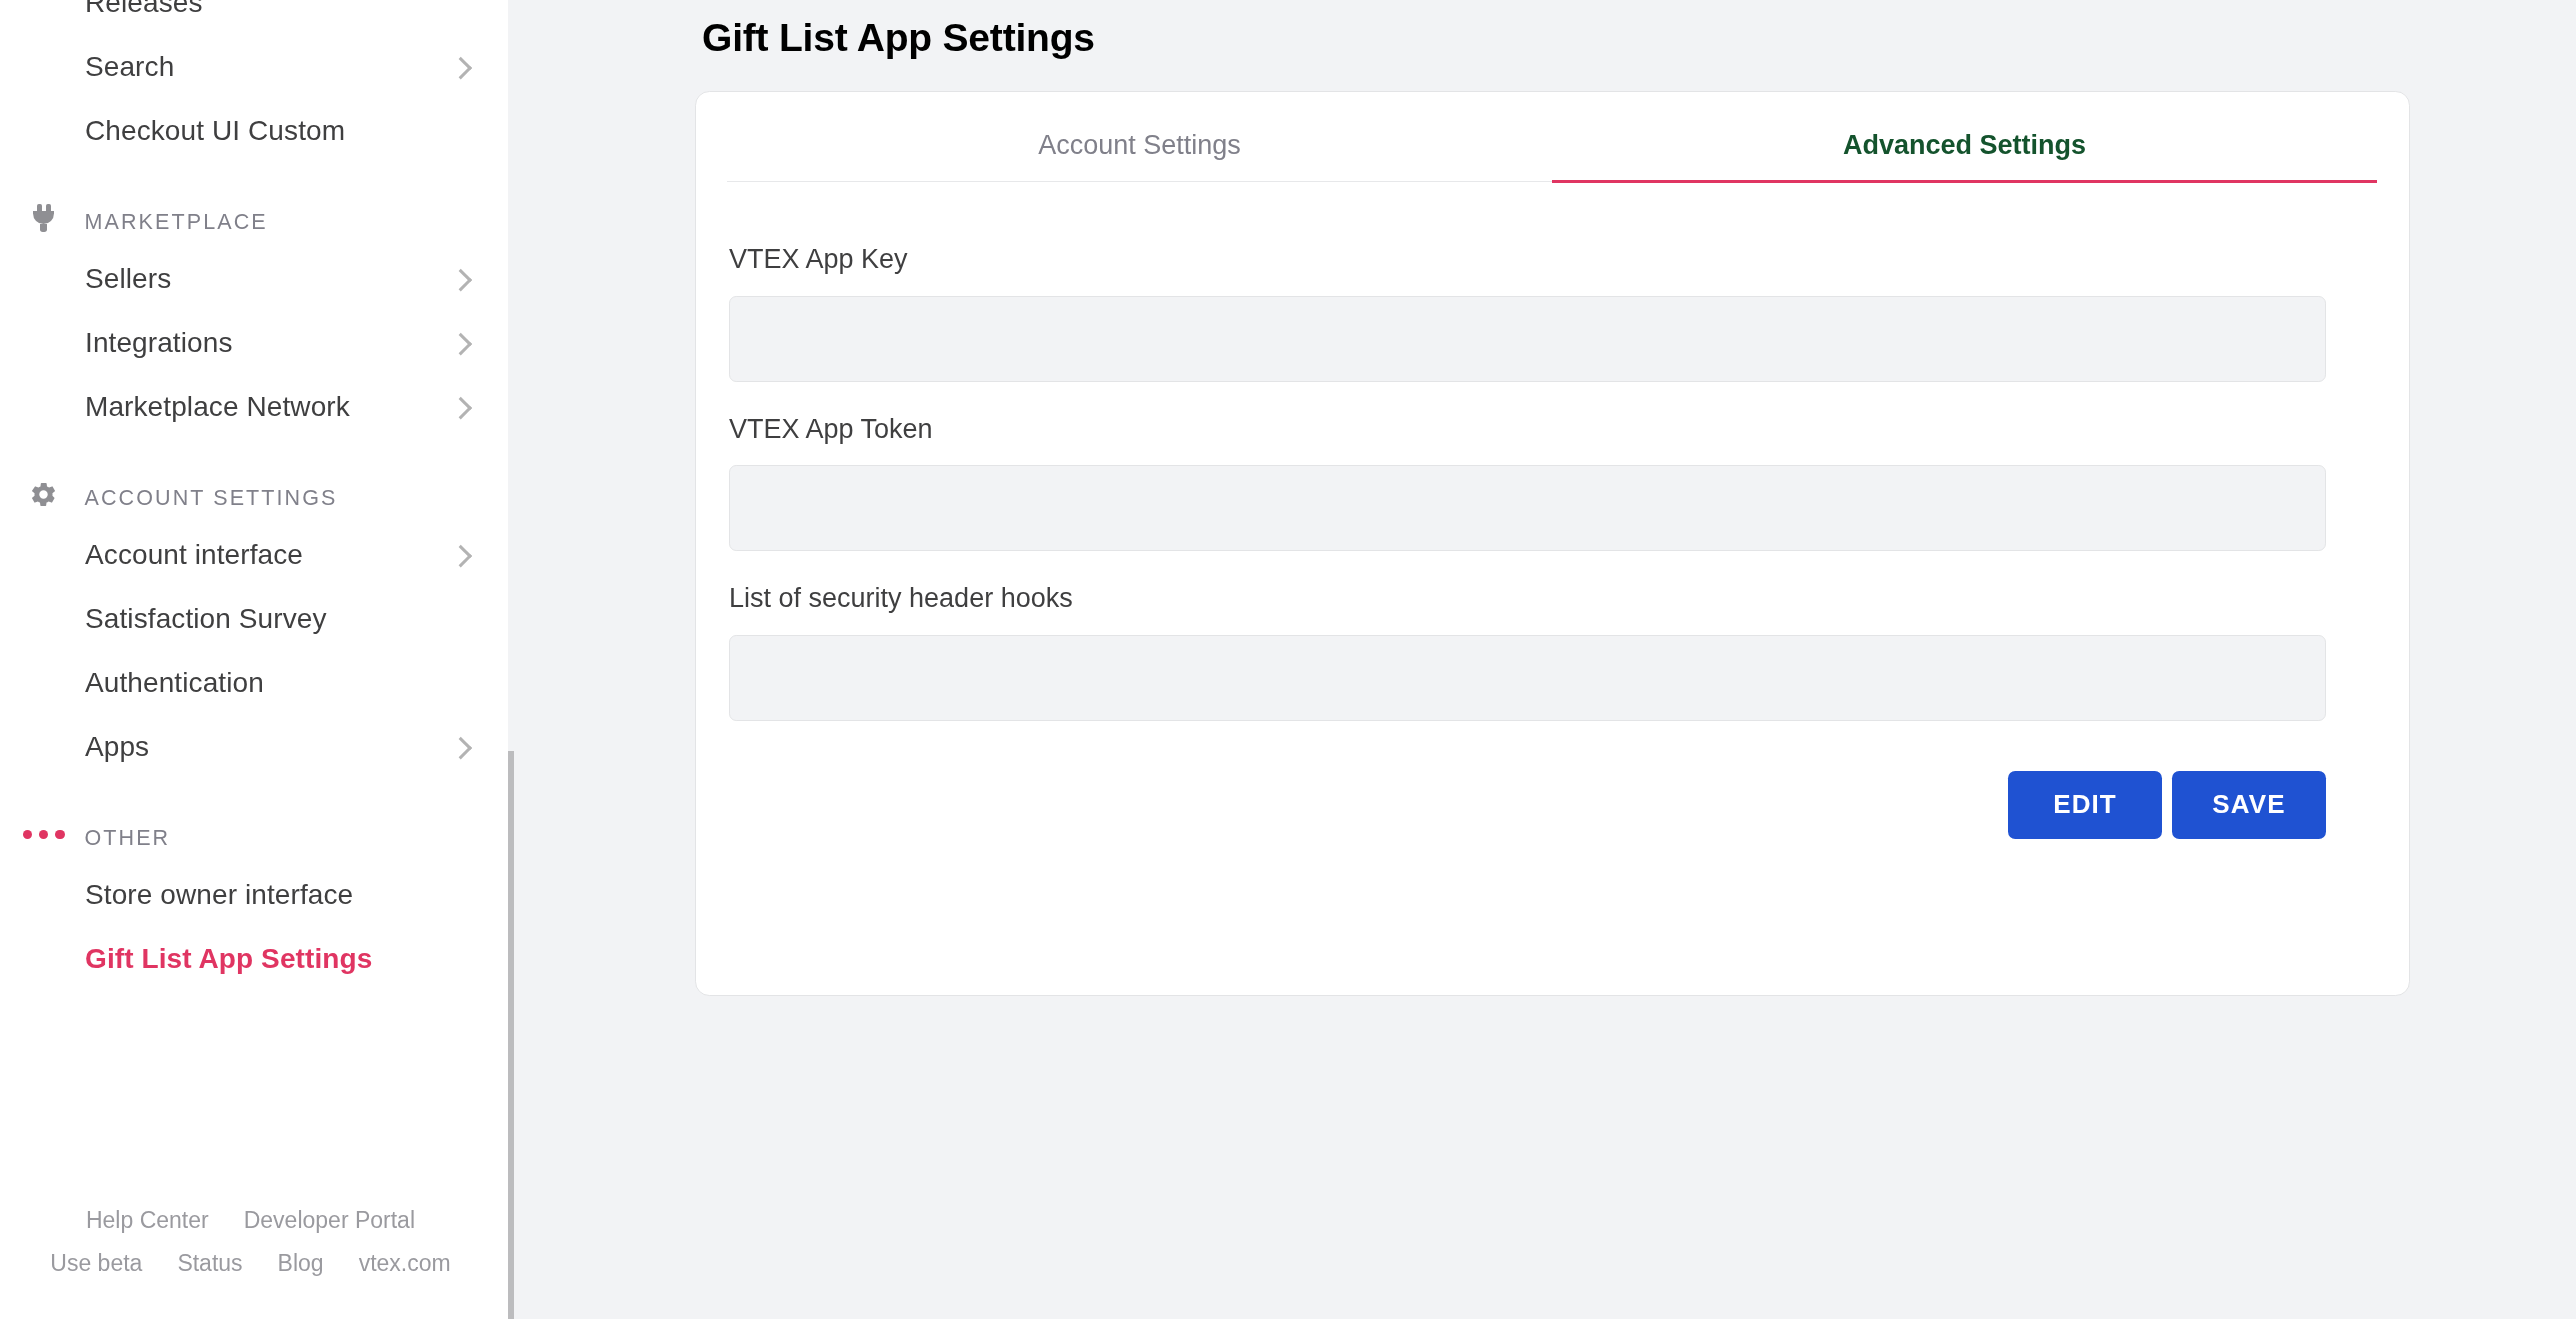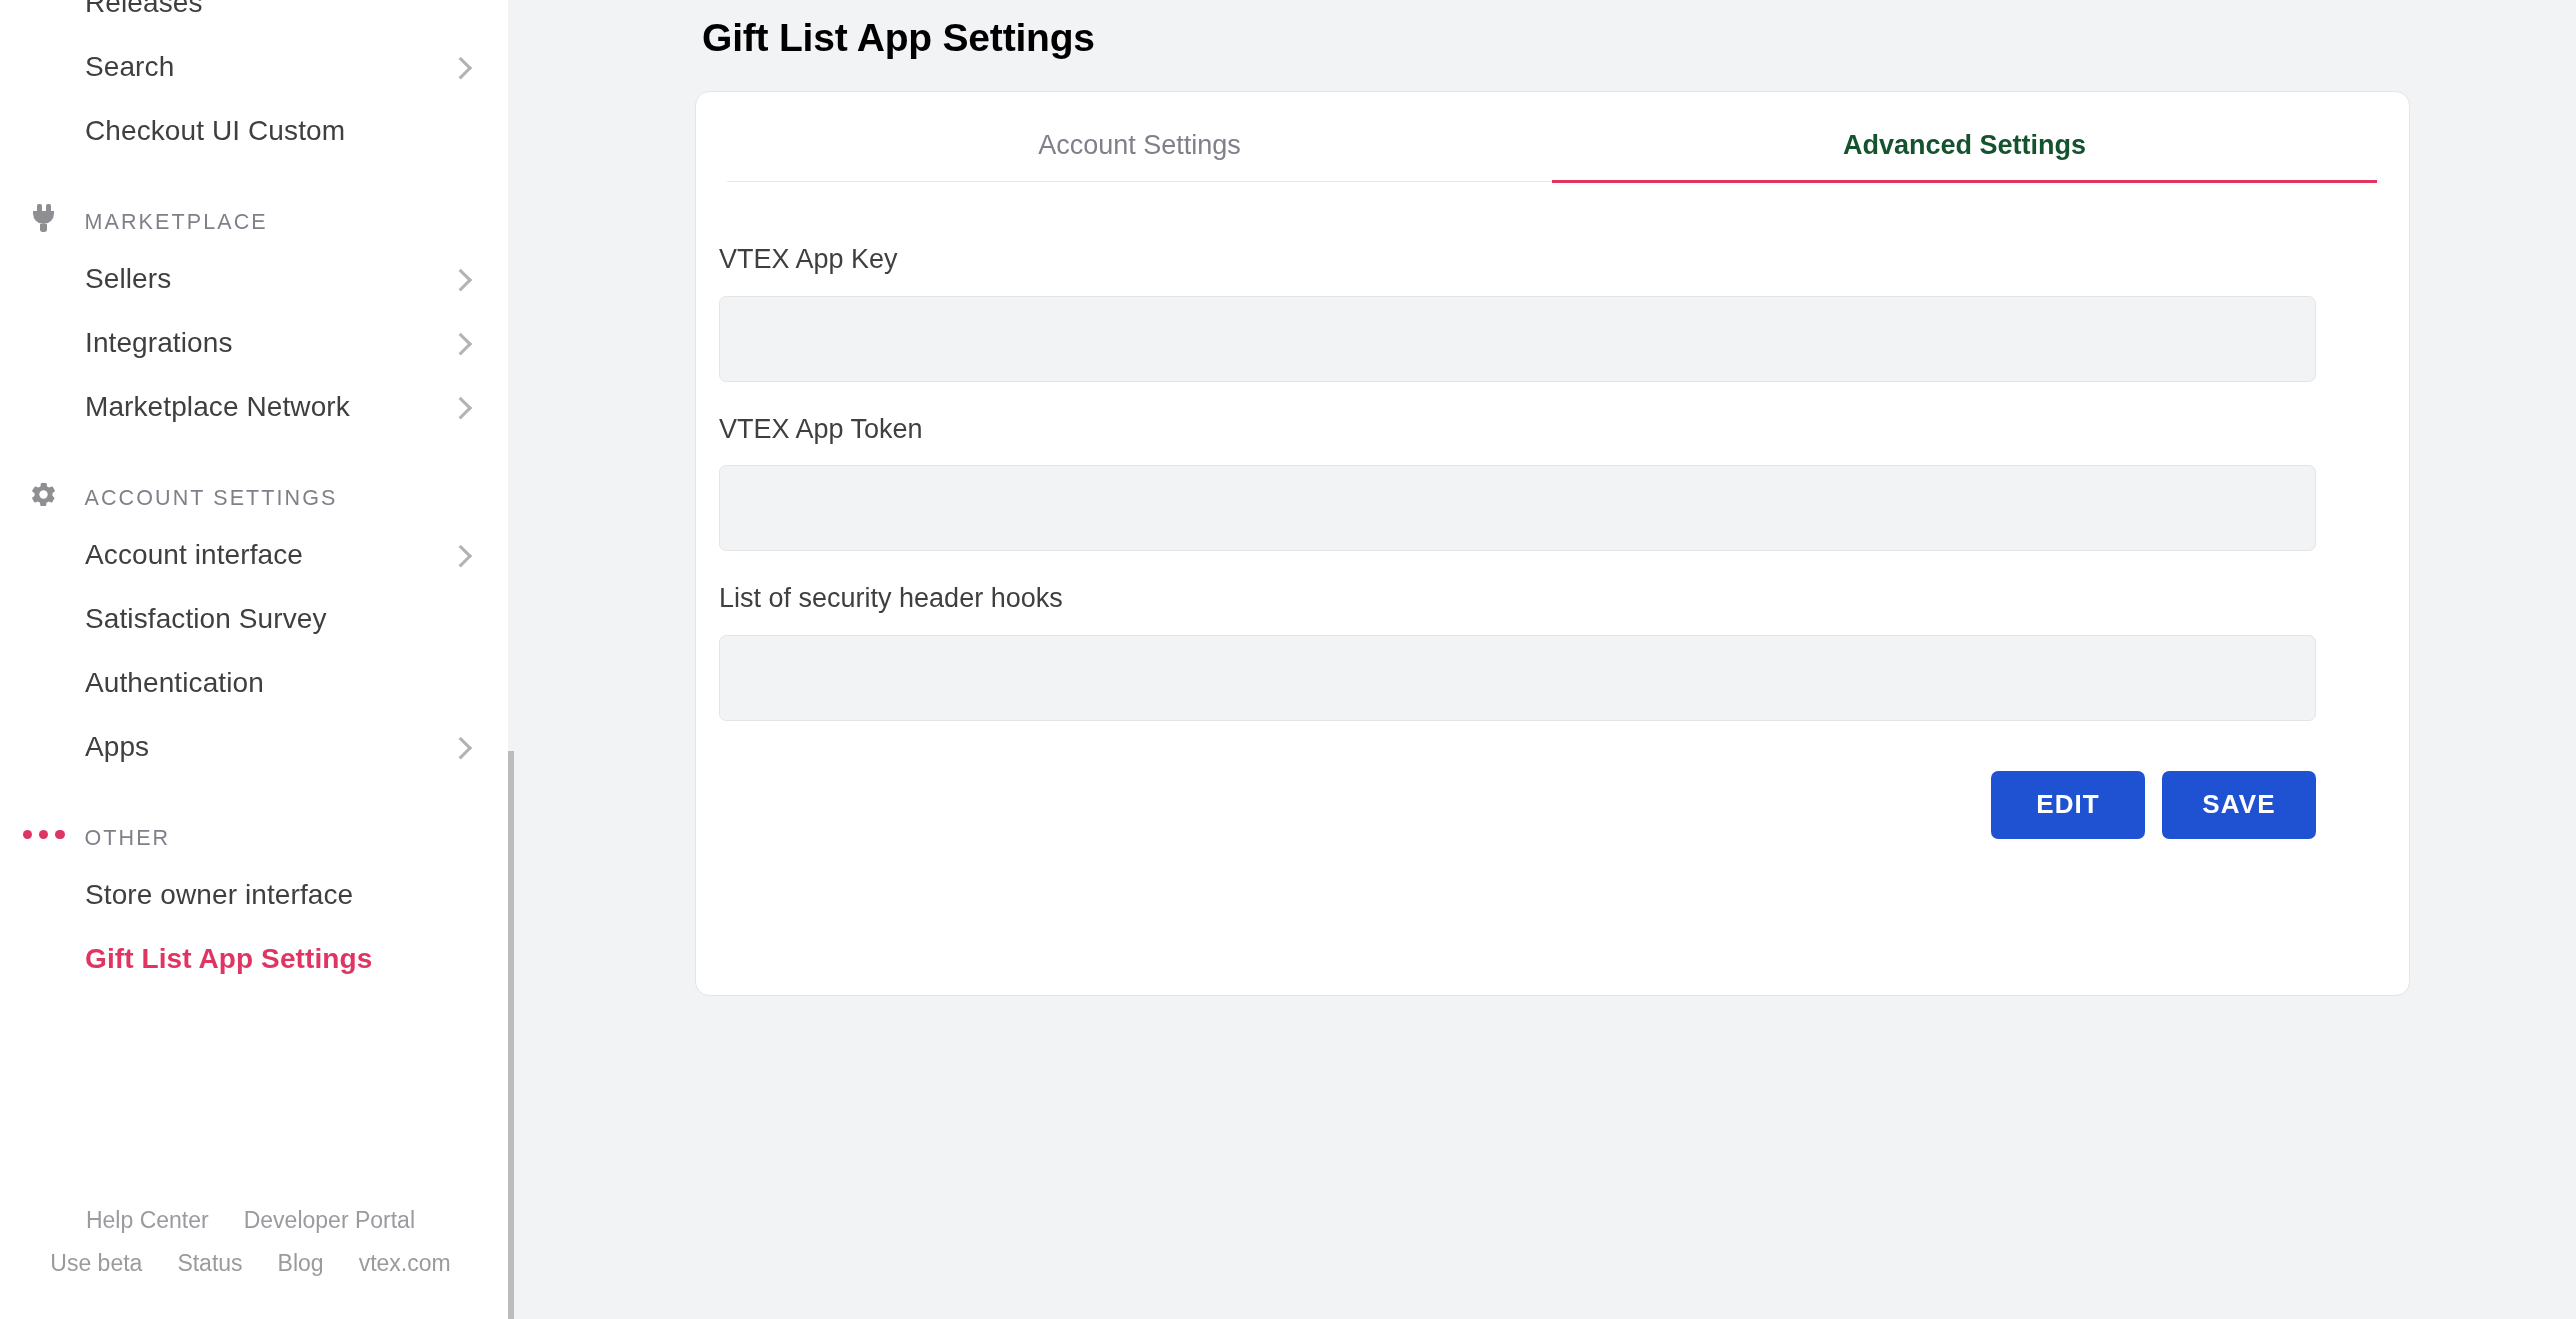--- a/index.html
+++ b/index.html
@@ -214,21 +214,21 @@
   .tab.active::after {
     content: "";
     position: absolute;
     left: 0; right: 0; bottom: -2.7px;
     height: 3.6px;
     background: #e03562;
   }
 
   .form {
     position: absolute;
-    left: 23px;
+    left: 33px;
     top: 152px;
     width: 1650px;
   }
   .field { margin-bottom: 32px; }
   .field-label {
     font-size: 27px;
     color: #3f3f40;
     margin-bottom: 20.6px;
     font-weight: 400;
   }
@@ -242,21 +242,21 @@
     color: #3f3f40;
     padding: 0 21.5px;
     font-family: "Liberation Sans", sans-serif;
     outline: none;
   }
   .field-input::placeholder { color: #a0a0a6; }
 
   .actions {
     display: flex;
     justify-content: flex-end;
-    gap: 17px;
+    gap: 10px;
     width: 1597px;
     margin-top: 50px;
   }
   .btn {
     min-width: 154px;
     height: 68px;
     border: none;
     border-radius: 7.2px;
     background: #1f52d2;
     color: #ffffff;

